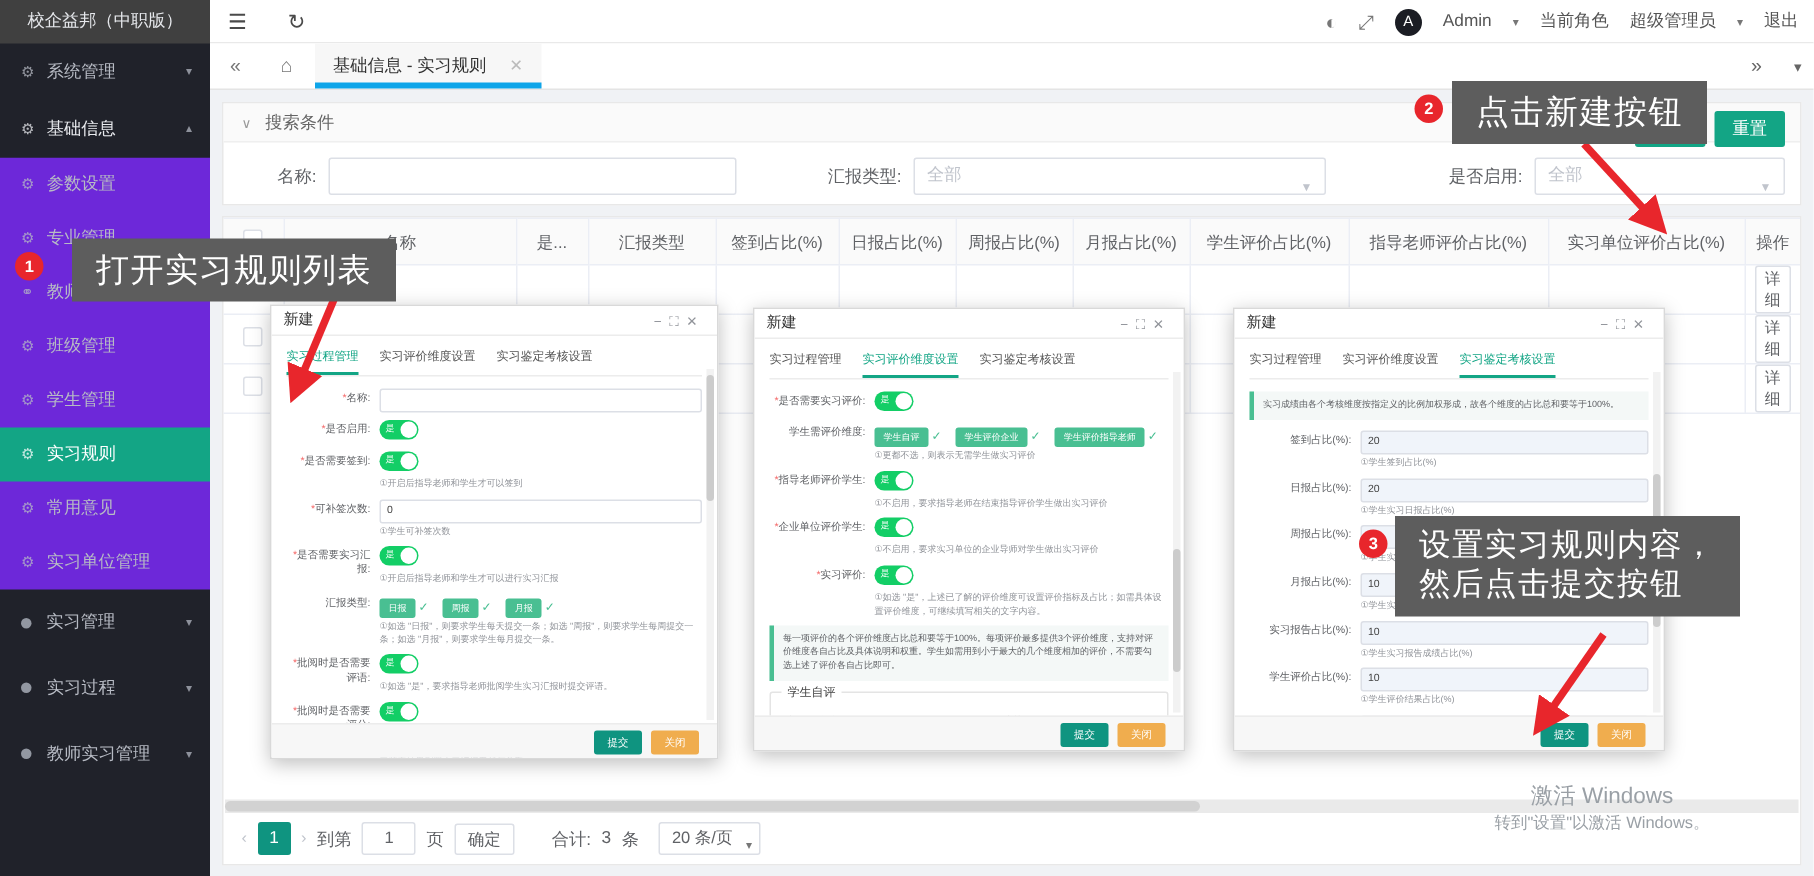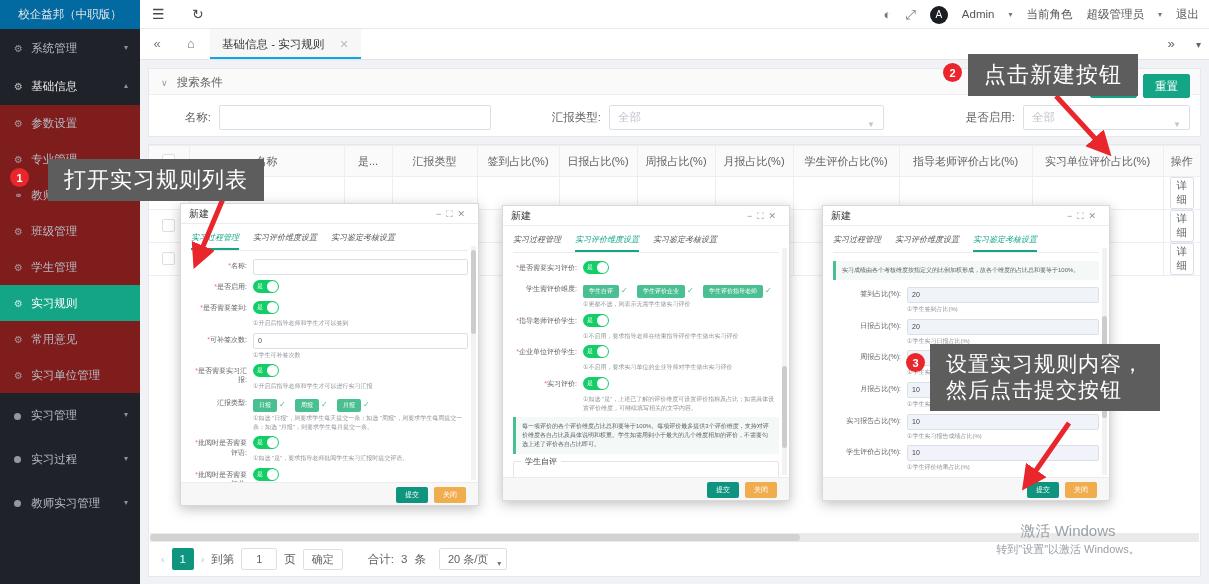--- a/index.html
+++ b/index.html
@@ -6,27 +6,27 @@
   html, body { margin:0; padding:0; }
   body {
     width:1209px; height:584px; overflow:hidden;
     font-family:"Liberation Sans","DejaVu Sans",sans-serif;
     font-size:12px; color:#333; background:#fff; position:relative;
   }
   
   #sidebar { position:absolute; left:0; top:0; width:140px; height:584px;
     background:#20222a; color:#c9ccd4; overflow:hidden; }
   #sidebar .brand { height:29px; line-height:29px; text-align:center;
-    font-size:11.5px; color:#e6e8ec; background:#0369a1; }
+    font-size:11.5px; color:#e6e8ec; background:#404040; }
   .nav-item { position:relative; height:38px; line-height:38px; padding-left:14px;
     font-size:11.5px; color:#b7bbc4; cursor:pointer; white-space:nowrap; }
   .nav-item .ico { display:inline-block; width:14px; text-align:left; opacity:.75; font-size:10px; }
   .nav-item .chev { position:absolute; right:12px; top:0; font-size:8px; color:#8d919b; }
   .nav-item.group-open { background:#20222a; color:#e9ebef; }
-  .nav-sub { background:#7f1d1d; }
+  .nav-sub { background:#6d28d9; }
   .nav-sub .nav-item { height:36px; line-height:36px; padding-left:14px; font-size:11.5px; }
   .nav-sub .nav-item.active { background:#13a585; color:#fff; }
   .dotg { display:inline-block; width:7px; height:7px; border-radius:50%;
     background:#9297a1; margin-right:7px; vertical-align:middle; }
 
   
   #topbar { position:absolute; left:140px; top:0; width:1069px; height:29px;
     background:#fff; border-bottom:1px solid #e9e9e9; }
   #topbar .tb-left { position:absolute; left:12px; top:0; height:29px; line-height:29px; }
   #topbar .tb-left span { margin-right:24px; font-size:14px; color:#4a4a4a; cursor:pointer; }
@@ -36,21 +36,21 @@
   .avatar { width:18px; height:18px; border-radius:50%; background:#1b1d24; color:#fff;
     font-size:10px; display:inline-flex; align-items:center; justify-content:center; }
   .caret { font-size:8px; color:#777; }
 
   
   #tabbar { position:absolute; left:140px; top:29px; width:1069px; height:31px;
     background:#fff; border-bottom:1px solid #e4e4e4; }
   #tabbar .tb-ic { float:left; width:34px; height:30px; line-height:30px; text-align:center;
     color:#777; font-size:13px; cursor:pointer; }
   .tab-chip { float:left; height:30px; line-height:30px; padding:0 12px;
-    background:#f7f7f7; border-bottom:2px solid #0ea5e9; font-size:11.5px;
+    background:#f7f7f7; border-bottom:4px solid #0ea5e9; font-size:11.5px;
     color:#333; cursor:pointer; margin-left:2px; }
   .tab-chip .x { color:#bbb; margin-left:12px; font-size:11px; }
   #tabbar .tb-right2 { position:absolute; right:8px; top:0; height:30px; line-height:30px; }
   #tabbar .tb-right2 span { margin-left:18px; color:#666; font-size:13px; cursor:pointer; }
 
   
   #content { position:absolute; left:140px; top:60px; width:1069px; height:524px;
     background:#f0f2f5; padding:8px; }
   .panel { background:#fff; border:1px solid #e8e8e8; }
   .srch-head { height:26px; line-height:26px; padding:0 12px; font-size:11.5px;
@@ -107,21 +107,21 @@
   .pgsel .ar { position:absolute; right:5px; top:5px; font-size:8px; color:#777; }
 
   
   .modal { position:absolute; background:#fff; border:1px solid #d9d9d9;
     box-shadow:0 3px 12px rgba(0,0,0,.25); overflow:hidden; }
   .m-head { height:20px; line-height:20px; padding:0 8px; font-size:10px;
     color:#333; border-bottom:1px solid #ececec; background:#fff; }
   .m-head .mtools { float:right; color:#909399; letter-spacing:5px; font-size:9px; }
   .m-body { position:relative; overflow:hidden; background:#fff; }
   .m-tabs { display:flex; gap:14px; padding:8px 10px 0 10px; font-size:8px; }
-  .m-tabs .t { padding-bottom:5px; color:#555; white-space:nowrap; cursor:pointer;font-style:italic; }
+  .m-tabs .t { padding-bottom:5px; color:#555; white-space:nowrap; cursor:pointer; }
   .m-tabs .t.on { color:#13a585; border-bottom:2px solid #13a585; }
   .m-tabs-line { height:1px; background:#ececec; margin:0 10px 8px 10px; }
   .frow { display:flex; align-items:flex-start; margin-bottom:5px; padding:0 10px; }
   .flabel { width:62px; text-align:right; font-size:7px; color:#606266;
     padding-right:6px; padding-top:2px; line-height:1.3; }
   .flabel .req { color:#f56c6c; }
   .fctl { flex:1; min-width:0; }
   .sw { width:26px; height:13px; border-radius:7px; background:#13ce66;
     position:relative; display:inline-block; cursor:pointer; }
   .sw:after { content:""; position:absolute; right:1px; top:1px; width:11px; height:11px;

